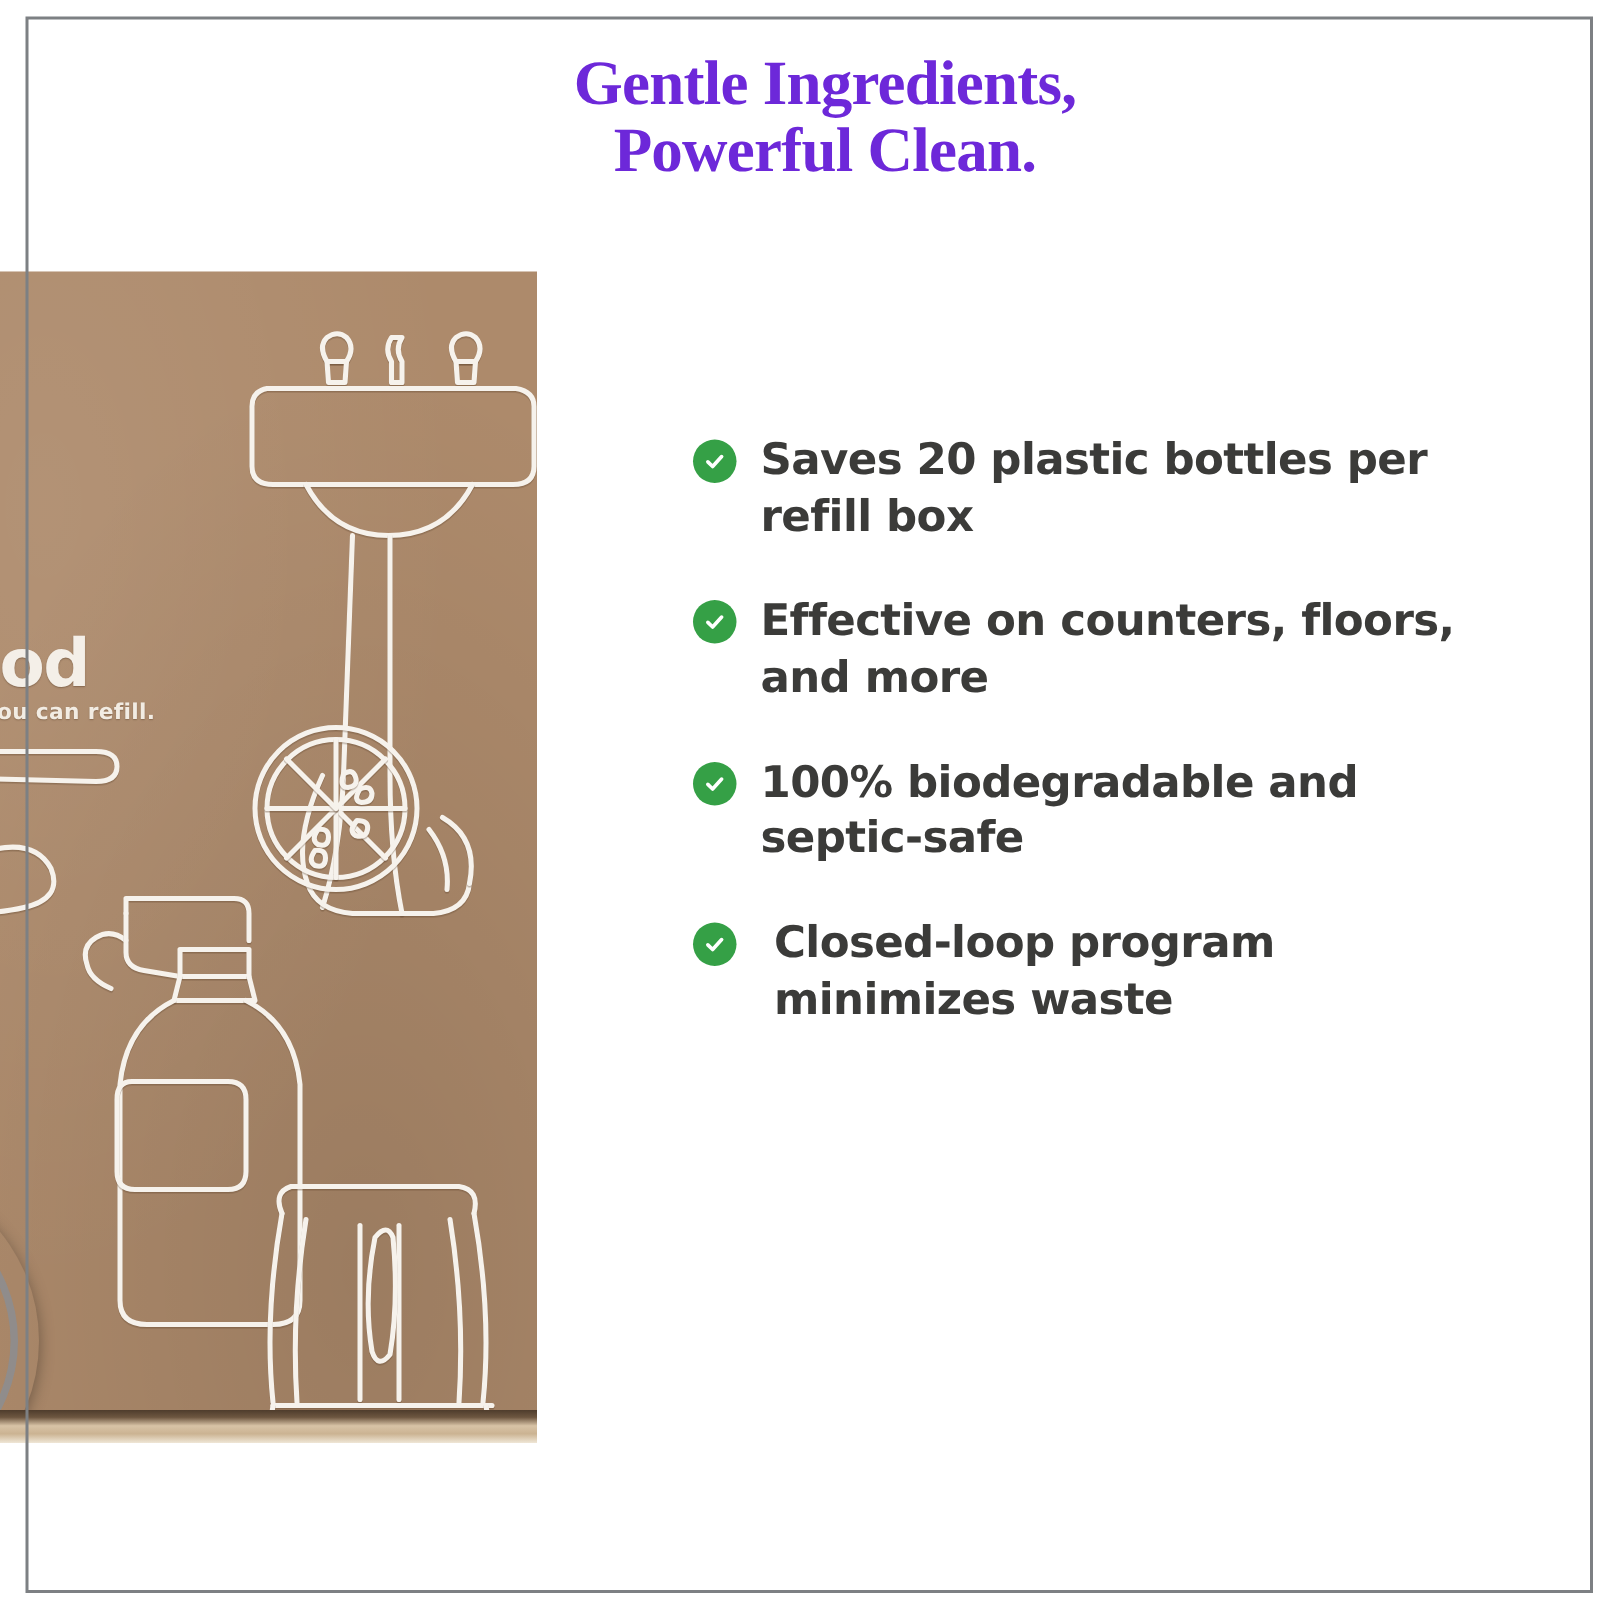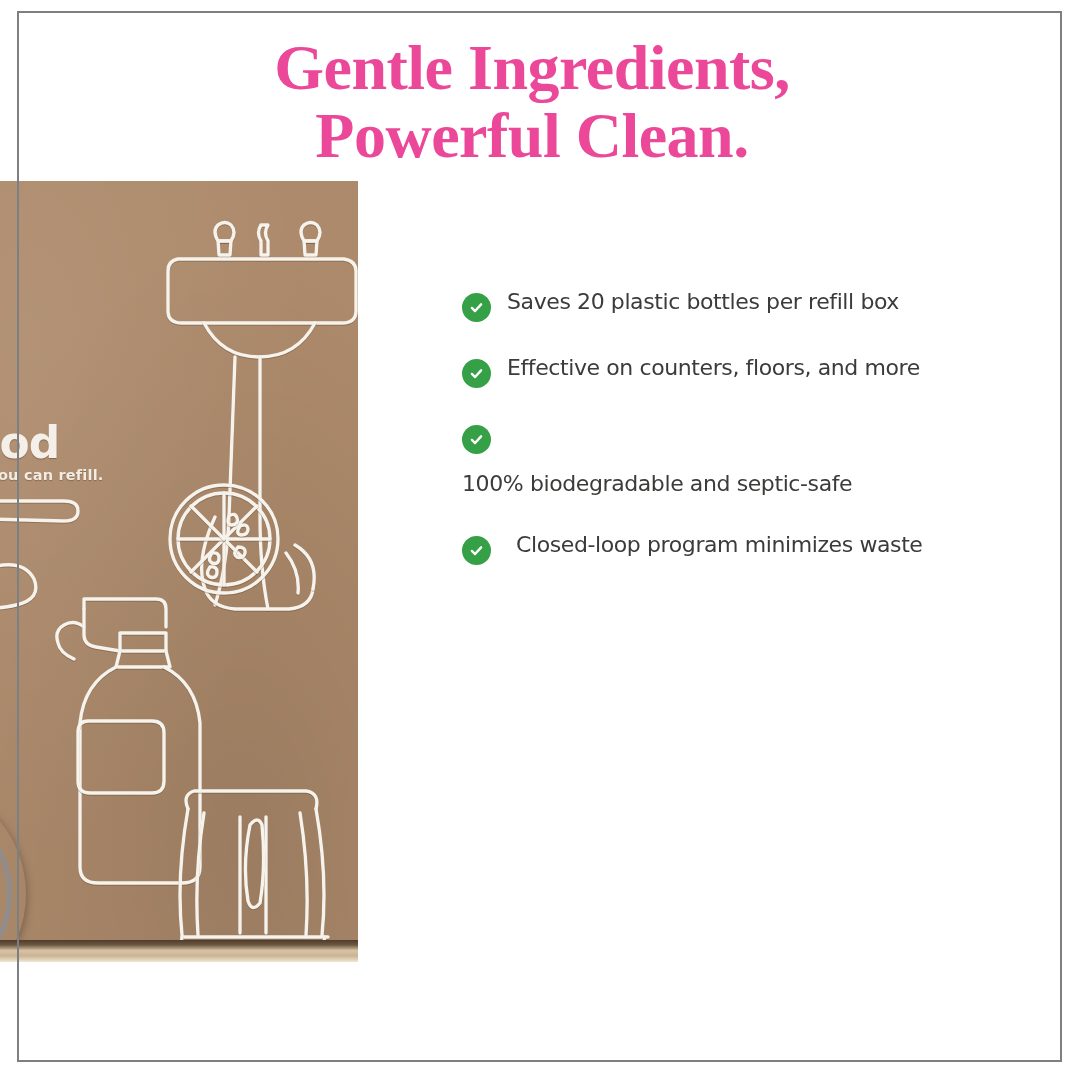--- a/index.html
+++ b/index.html
@@ -27,29 +27,29 @@
     width: 1045px;
     height: 1051px;
     border: 2px solid #7d8083;
     pointer-events: none;
     z-index: 5;
   }
 
   
   .headline {
     position: absolute;
-    left: 132px;
+    left: 150px;
     top: 34px;
     width: 800px;
     text-align: center;
     font-family: "Liberation Serif", serif;
-    font-size: 64px;
+    font-size: 42px;
     line-height: 1.06;
     font-weight: 700;
-    color: #ec4899;
+    color: #6d28d9;
     letter-spacing: -0.5px;
     z-index: 4;
   }
   .headline .ln { display: block; white-space: nowrap; }
 
   
   .photo {
     position: absolute;
     left: -112px;
     top: 181px;
@@ -181,22 +181,22 @@
     border-radius: 50%;
     background: #35a046;
     display: flex;
     align-items: center;
     justify-content: center;
   }
   .check svg { display: block; }
 
   .benefit-text {
     font-family: "DejaVu Sans", sans-serif;
-    font-weight: 400;
-    font-size: 22px;
+    font-weight: 700;
+    font-size: 29px;
     line-height: 1.30;
     color: #3b3b39;
     letter-spacing: -0.4px;
     max-width: 480px;
   }
 </style>
 </head>
 <body>
 
 <div id="canvas">
@@ -325,21 +325,21 @@
         <span class="benefit-text" style="color: rgb(59, 59, 57);">Saves 20 plastic bottles per refill box</span>
       </li>
       <li class="benefit" style="list-style: none;">
         <span class="check" style="background: rgb(53, 160, 70);">
           <svg width="17" height="17" viewBox="0 0 24 24" aria-hidden="true">
             <path d="M5.5 12.6 L10 17 L18.5 7.6" fill="none" stroke="#ffffff" stroke-width="3.4" stroke-linecap="round" stroke-linejoin="round"></path>
           </svg>
         </span>
         <span class="benefit-text" style="color: rgb(59, 59, 57);">Effective on counters, floors, and more</span>
       </li>
-      <li class="benefit" style="list-style: none; flex-direction: column;">
+      <li class="benefit" style="list-style: none;">
         <span class="check" style="background: rgb(53, 160, 70);">
           <svg width="17" height="17" viewBox="0 0 24 24" aria-hidden="true">
             <path d="M5.5 12.6 L10 17 L18.5 7.6" fill="none" stroke="#ffffff" stroke-width="3.4" stroke-linecap="round" stroke-linejoin="round"></path>
           </svg>
         </span>
         <span class="benefit-text" style="color: rgb(59, 59, 57);">100% biodegradable and septic-safe</span>
       </li>
       <li class="benefit" style="list-style: none; gap: 25px;">
         <span class="check" style="background: rgb(53, 160, 70);">
           <svg width="17" height="17" viewBox="0 0 24 24" aria-hidden="true">

